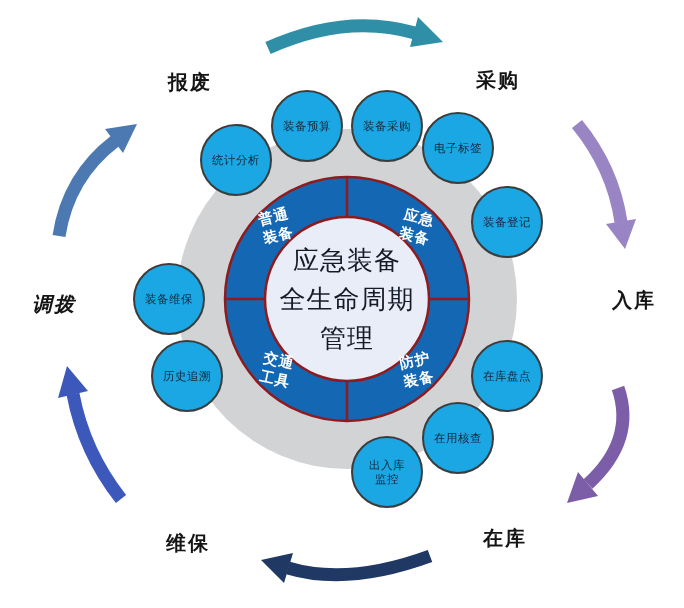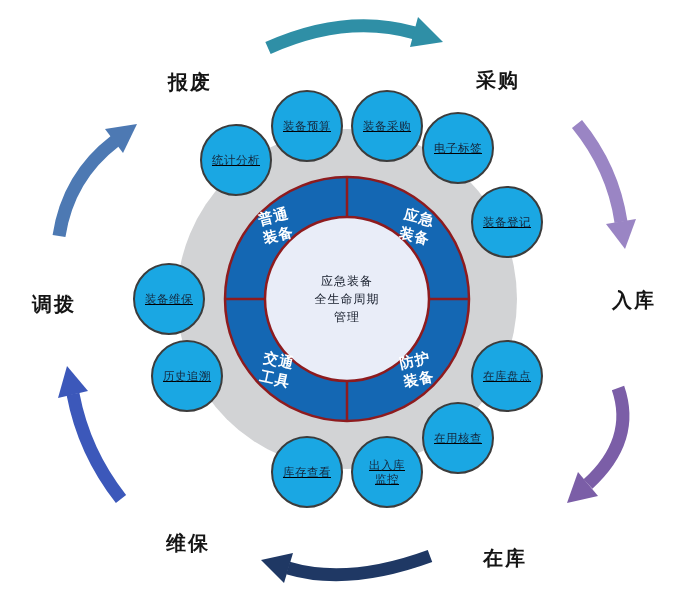--- a/index.html
+++ b/index.html
@@ -9,36 +9,36 @@
   .stage svg{position:absolute;left:0;top:0;}
 
   
   .stage-label{position:absolute;transform:translate(-50%,-50%);
     font-size:20px;font-weight:bold;color:#151515;letter-spacing:2px;
     white-space:nowrap;}
 
   
   .node{position:absolute;width:72px;height:72px;border-radius:50%;
     background:#1AA7E3;border:2px solid #3c3c3c;box-sizing:border-box;
-    display:flex;align-items:center;justify-content:center;text-align:center;text-decoration:underline;}
+    display:flex;align-items:center;justify-content:center;text-align:center;}
   .node .node-label{font-size:11.5px;line-height:1.25;color:#14273d;
     white-space:pre-line;letter-spacing:0.5px;}
 
   
   .quad-label{position:absolute;transform:translate(-50%,-50%);
     font-size:14.5px;font-weight:bold;color:#ffffff;text-align:center;
     line-height:1.3;white-space:pre-line;letter-spacing:1px;}
   .quad-ul{transform:translate(-50%,-50%) rotate(-14deg);}
   .quad-ur{transform:translate(-50%,-50%) rotate(14deg);}
   .quad-ll{transform:translate(-50%,-50%) rotate(12deg);}
   .quad-lr{transform:translate(-50%,-50%) rotate(-12deg);}
 
   
   .hub-title{position:absolute;left:347px;top:299px;width:170px;
-    transform:translate(-50%,-50%);font-size:12px;line-height:1.5;
+    transform:translate(-50%,-50%);font-size:26px;line-height:1.5;
     color:#131a28;text-align:center;white-space:pre-line;letter-spacing:1px;}
 </style>
 </head>
 <body>
 
 <div class="stage">
 
   <svg width="684" height="608" viewBox="0 0 684 608">
 
     <circle cx="347" cy="299" r="170" stroke="none" fill="#D2D3D5"></circle>
@@ -99,33 +99,30 @@
   <div class="node" style="left:471px;top:340px;">
       <span class="node-label">在库盘点</span>
     </div>
   <div class="node" style="left:422px;top:402px;">
       <span class="node-label">在用核查</span>
     </div>
   <div class="node" style="left:351px;top:436px;">
       <span class="node-label">出入库
 监控</span>
     </div>
-  <div class="node" style="left:271px;top:436px;">
-      <span class="node-label">库存查看</span>
-    </div>
   <div class="node" style="left:151px;top:340px;">
       <span class="node-label">历史追溯</span>
     </div>
   <div class="node" style="left:133px;top:263px;">
       <span class="node-label">装备维保</span>
     </div>
   <div class="node" style="left:200px;top:124px;">
       <span class="node-label">统计分析</span>
     </div>
 
   <div class="stage-label" style="left:190px;top:82px;">报废</div>
   <div class="stage-label" style="left:498px;top:80px;">采购</div>
   <div class="stage-label" style="left:634px;top:300px;">入库</div>
-  <div class="stage-label" style="left:505px;top:538px;margin-top:20px;">在库</div>
+  <div class="stage-label" style="left:505px;top:538px;">在库</div>
   <div class="stage-label" style="left:188px;top:543px;">维保</div>
-  <div class="stage-label" style="left:54px;top:304px;">调拨</div>
+  <div class="stage-label" style="left:54px;top:304px;font-style:italic;">调拨</div>
 
 </div>
 
 </body></html>

